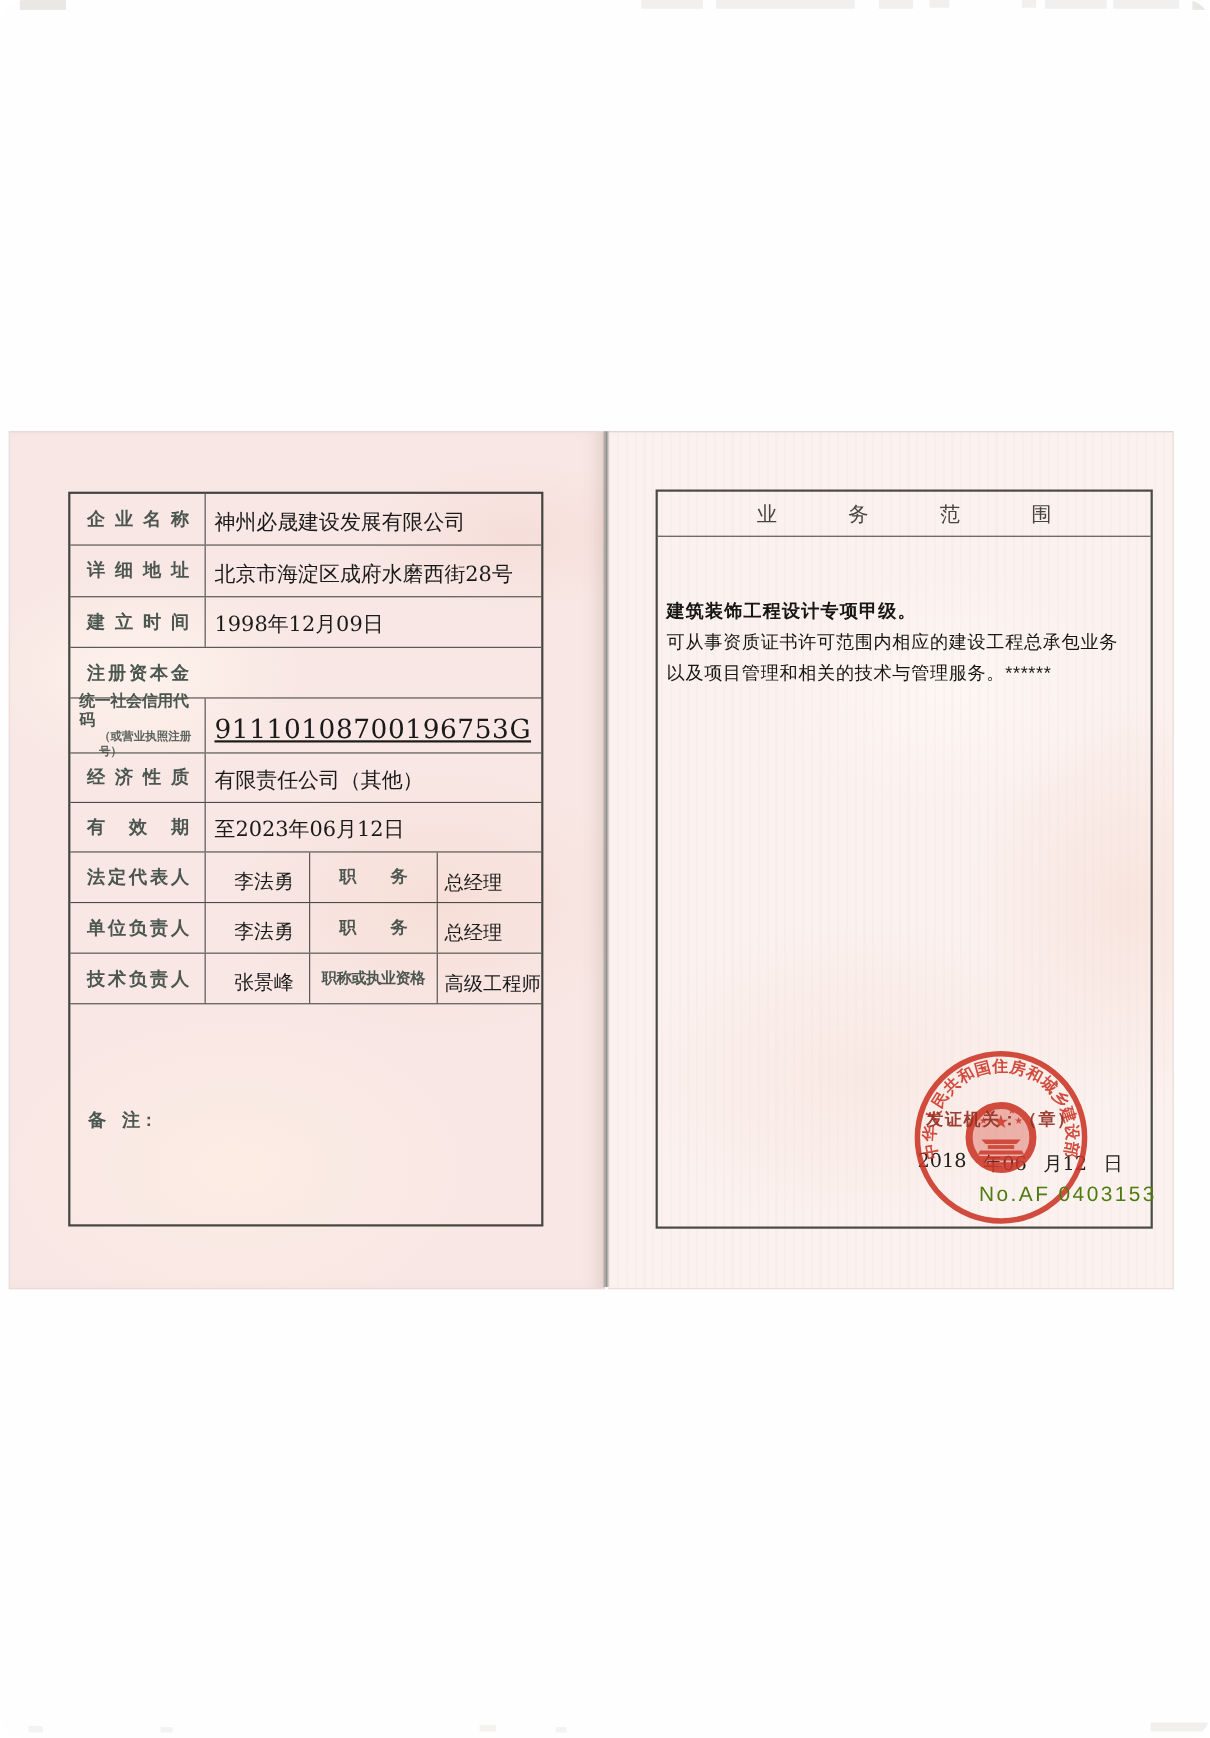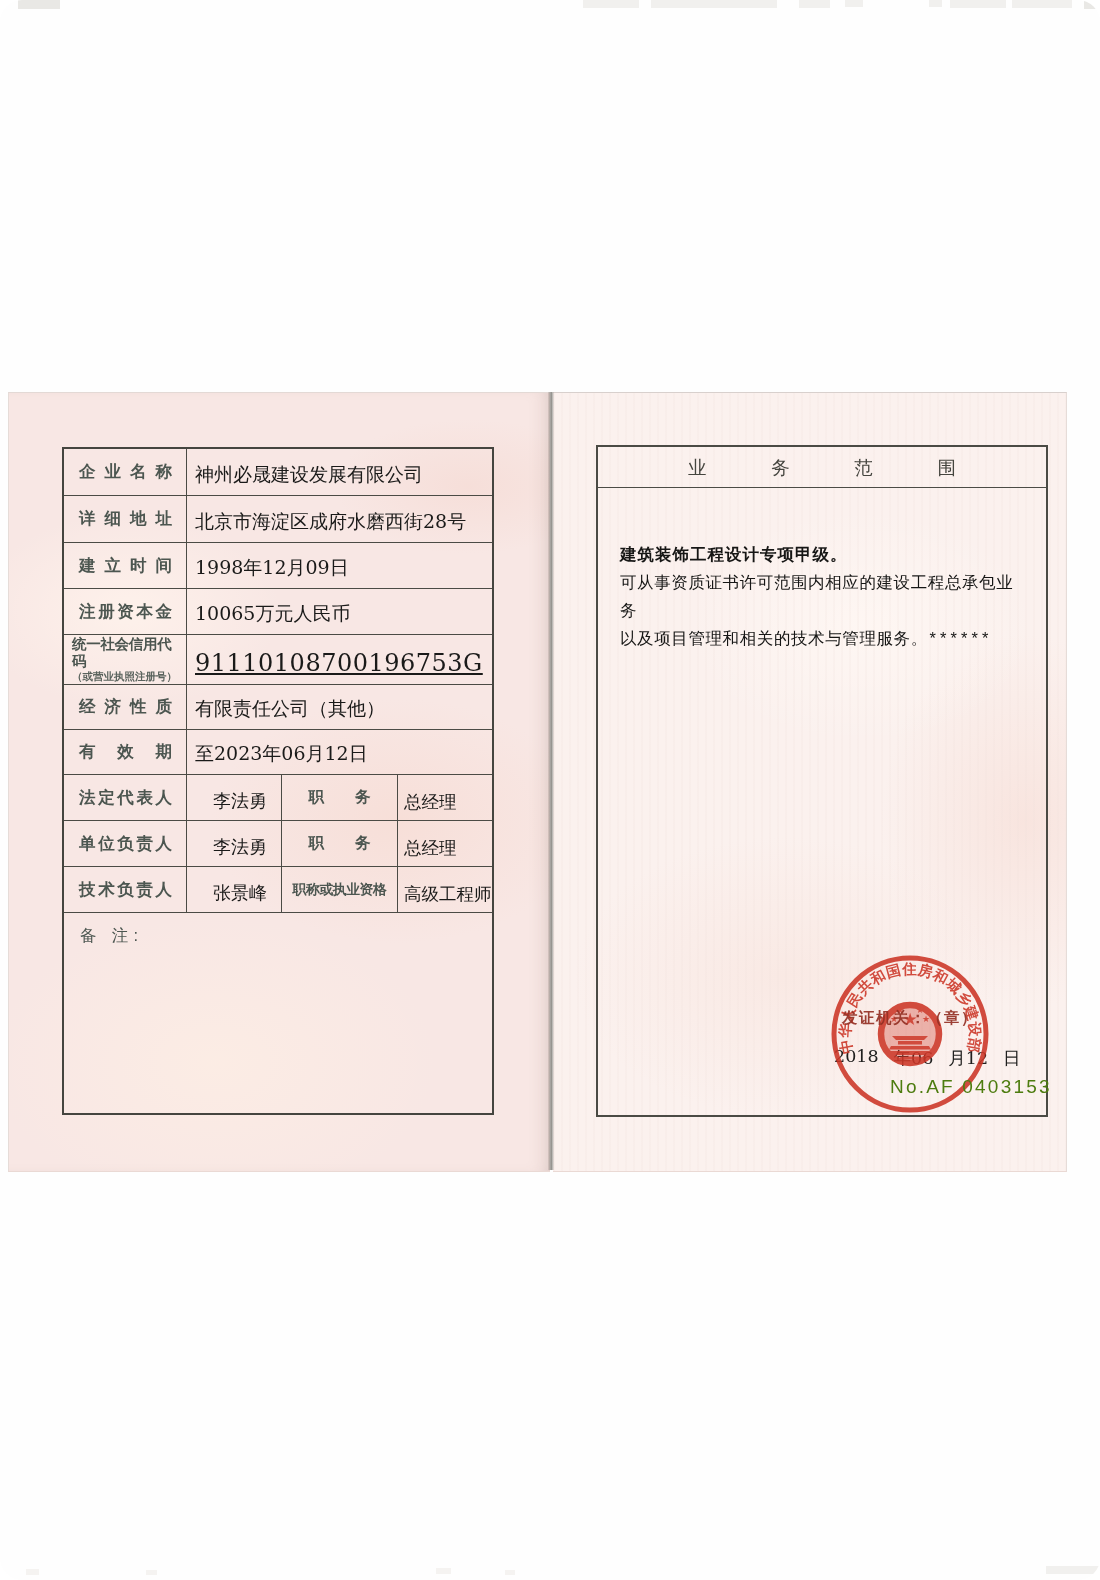--- a/index.html
+++ b/index.html
@@ -42,43 +42,43 @@
   .cell{box-sizing:border-box;display:flex;align-items:center;}
   .cell-label{width:122px;min-width:122px;padding:0 14px 0 15px;
     color:#4c5650;font-weight:600;font-size:16.5px;}
   .jlabel{display:block;width:100%;text-align:justify;text-align-last:justify;}
   .cell-value{flex:1;border-left:1.5px solid #4b4b45;align-items:flex-end;
     padding:0 4px 7px 8px;font-family:"DejaVu Serif","Liberation Serif",serif;
     font-size:19px;color:#1a1a19;white-space:nowrap;overflow:hidden;}
   .cell-label.stack{flex-direction:column;justify-content:center;align-items:flex-start;
     padding:0 4px 0 8px;}
   .stack .main{font-size:14.5px;font-weight:700;line-height:17px;letter-spacing:-0.3px;}
-  .stack .sub{font-size:10.5px;font-weight:600;line-height:13px;color:#5a635d;}
+  .stack .sub{font-size:10.5px;font-weight:600;line-height:13px;color:#5a635d;margin-left:18px;}
   .code-value{font-size:24px;letter-spacing:.5px;text-decoration:underline;}
   .cell-v1{width:95px;min-width:95px;border-left:1.5px solid #4b4b45;align-items:flex-end;
     padding:0 2px 7px 26px;font-family:"DejaVu Serif","Liberation Serif",serif;
     font-size:18px;color:#1a1a19;box-sizing:border-box;}
   .cell-sub{width:116px;min-width:116px;border-left:1.5px solid #4b4b45;justify-content:center;
     color:#4c5650;font-weight:600;font-size:15.5px;box-sizing:border-box;}
   .cell-sub .jnarrow{display:block;width:62px;margin:0 auto;text-align:justify;text-align-last:justify;}
   .cell-sub .tight{font-size:13.8px;letter-spacing:-0.4px;}
   .cell-v2{flex:1;border-left:1.5px solid #4b4b45;align-items:flex-end;
     padding:0 2px 6px 6px;font-family:"DejaVu Serif","Liberation Serif",serif;
     font-size:17.5px;color:#1a1a19;white-space:nowrap;}
-  .remark-row{flex:1;border-top:1.5px solid #4b4b45;display:flex;align-items:flex-start;
-    padding:12px 0 0 16px;color:#4c5650;font-weight:400;font-size:16.5px;}
+  .remark-row{flex:1;border-top:1.5px solid #4b4b45;display:flex;align-items:center;
+    padding:12px 0 0 16px;color:#4c5650;font-weight:700;font-size:16.5px;}
   .remark-row .jnarrow{display:block;width:58px;text-align:justify;text-align-last:justify;}
 
   
   #scope-box{position:absolute;left:596px;top:445px;width:452px;height:672px;
     border:2px solid #4a4a44;box-sizing:border-box;}
   #scope-header{height:40px;border-bottom:1.5px solid #4b4b45;display:flex;align-items:center;}
   #scope-header .jhead{display:block;width:268px;margin:0 auto;text-align:justify;
     text-align-last:justify;font-size:18.5px;color:#45453f;font-weight:500;}
-  #scope-body{padding:54px 22px 0 22px;font-family:Liberation Mono, monospace;
+  #scope-body{padding:54px 22px 0 8px;font-family:Liberation Sans, sans-serif;
     color:#161615;font-size:16.5px;line-height:28px;letter-spacing:.6px;}
   #scope-body .line1{font-weight:700;letter-spacing:1px;}
 
   
   #issue-date{position:absolute;left:834px;top:1046px;display:flex;gap:15px;z-index:1;
     font-family:"DejaVu Serif","Liberation Serif",serif;font-size:17.5px;color:#20201f;}
   #seal{position:absolute;left:828px;top:952px;width:164px;height:164px;z-index:2;}
   #seal-overlay{position:absolute;left:842px;top:1008px;width:176px;z-index:3;
     font-size:15.5px;font-weight:600;letter-spacing:1.5px;color:rgba(148,48,36,.92);
     white-space:nowrap;}
@@ -129,21 +129,20 @@
       <div class="cell cell-label">
           <span class="jlabel">建立时间</span>
         </div>
       <div class="cell cell-value">1998年12月09日</div>
     </div>
 
     <div class="trow h46">
       <div class="cell cell-label">
           <span class="jlabel">注册资本金</span>
         </div>
-      <div class="cell cell-value">10065万元人民币</div>
     </div>
 
     <div class="trow h50">
       <div class="cell cell-label stack">
         <span class="main">统一社会信用代码</span>
         <span class="sub">（或营业执照注册号）</span>
       </div>
       <div class="cell cell-value code-value">91110108700196753G</div>
     </div>
 

